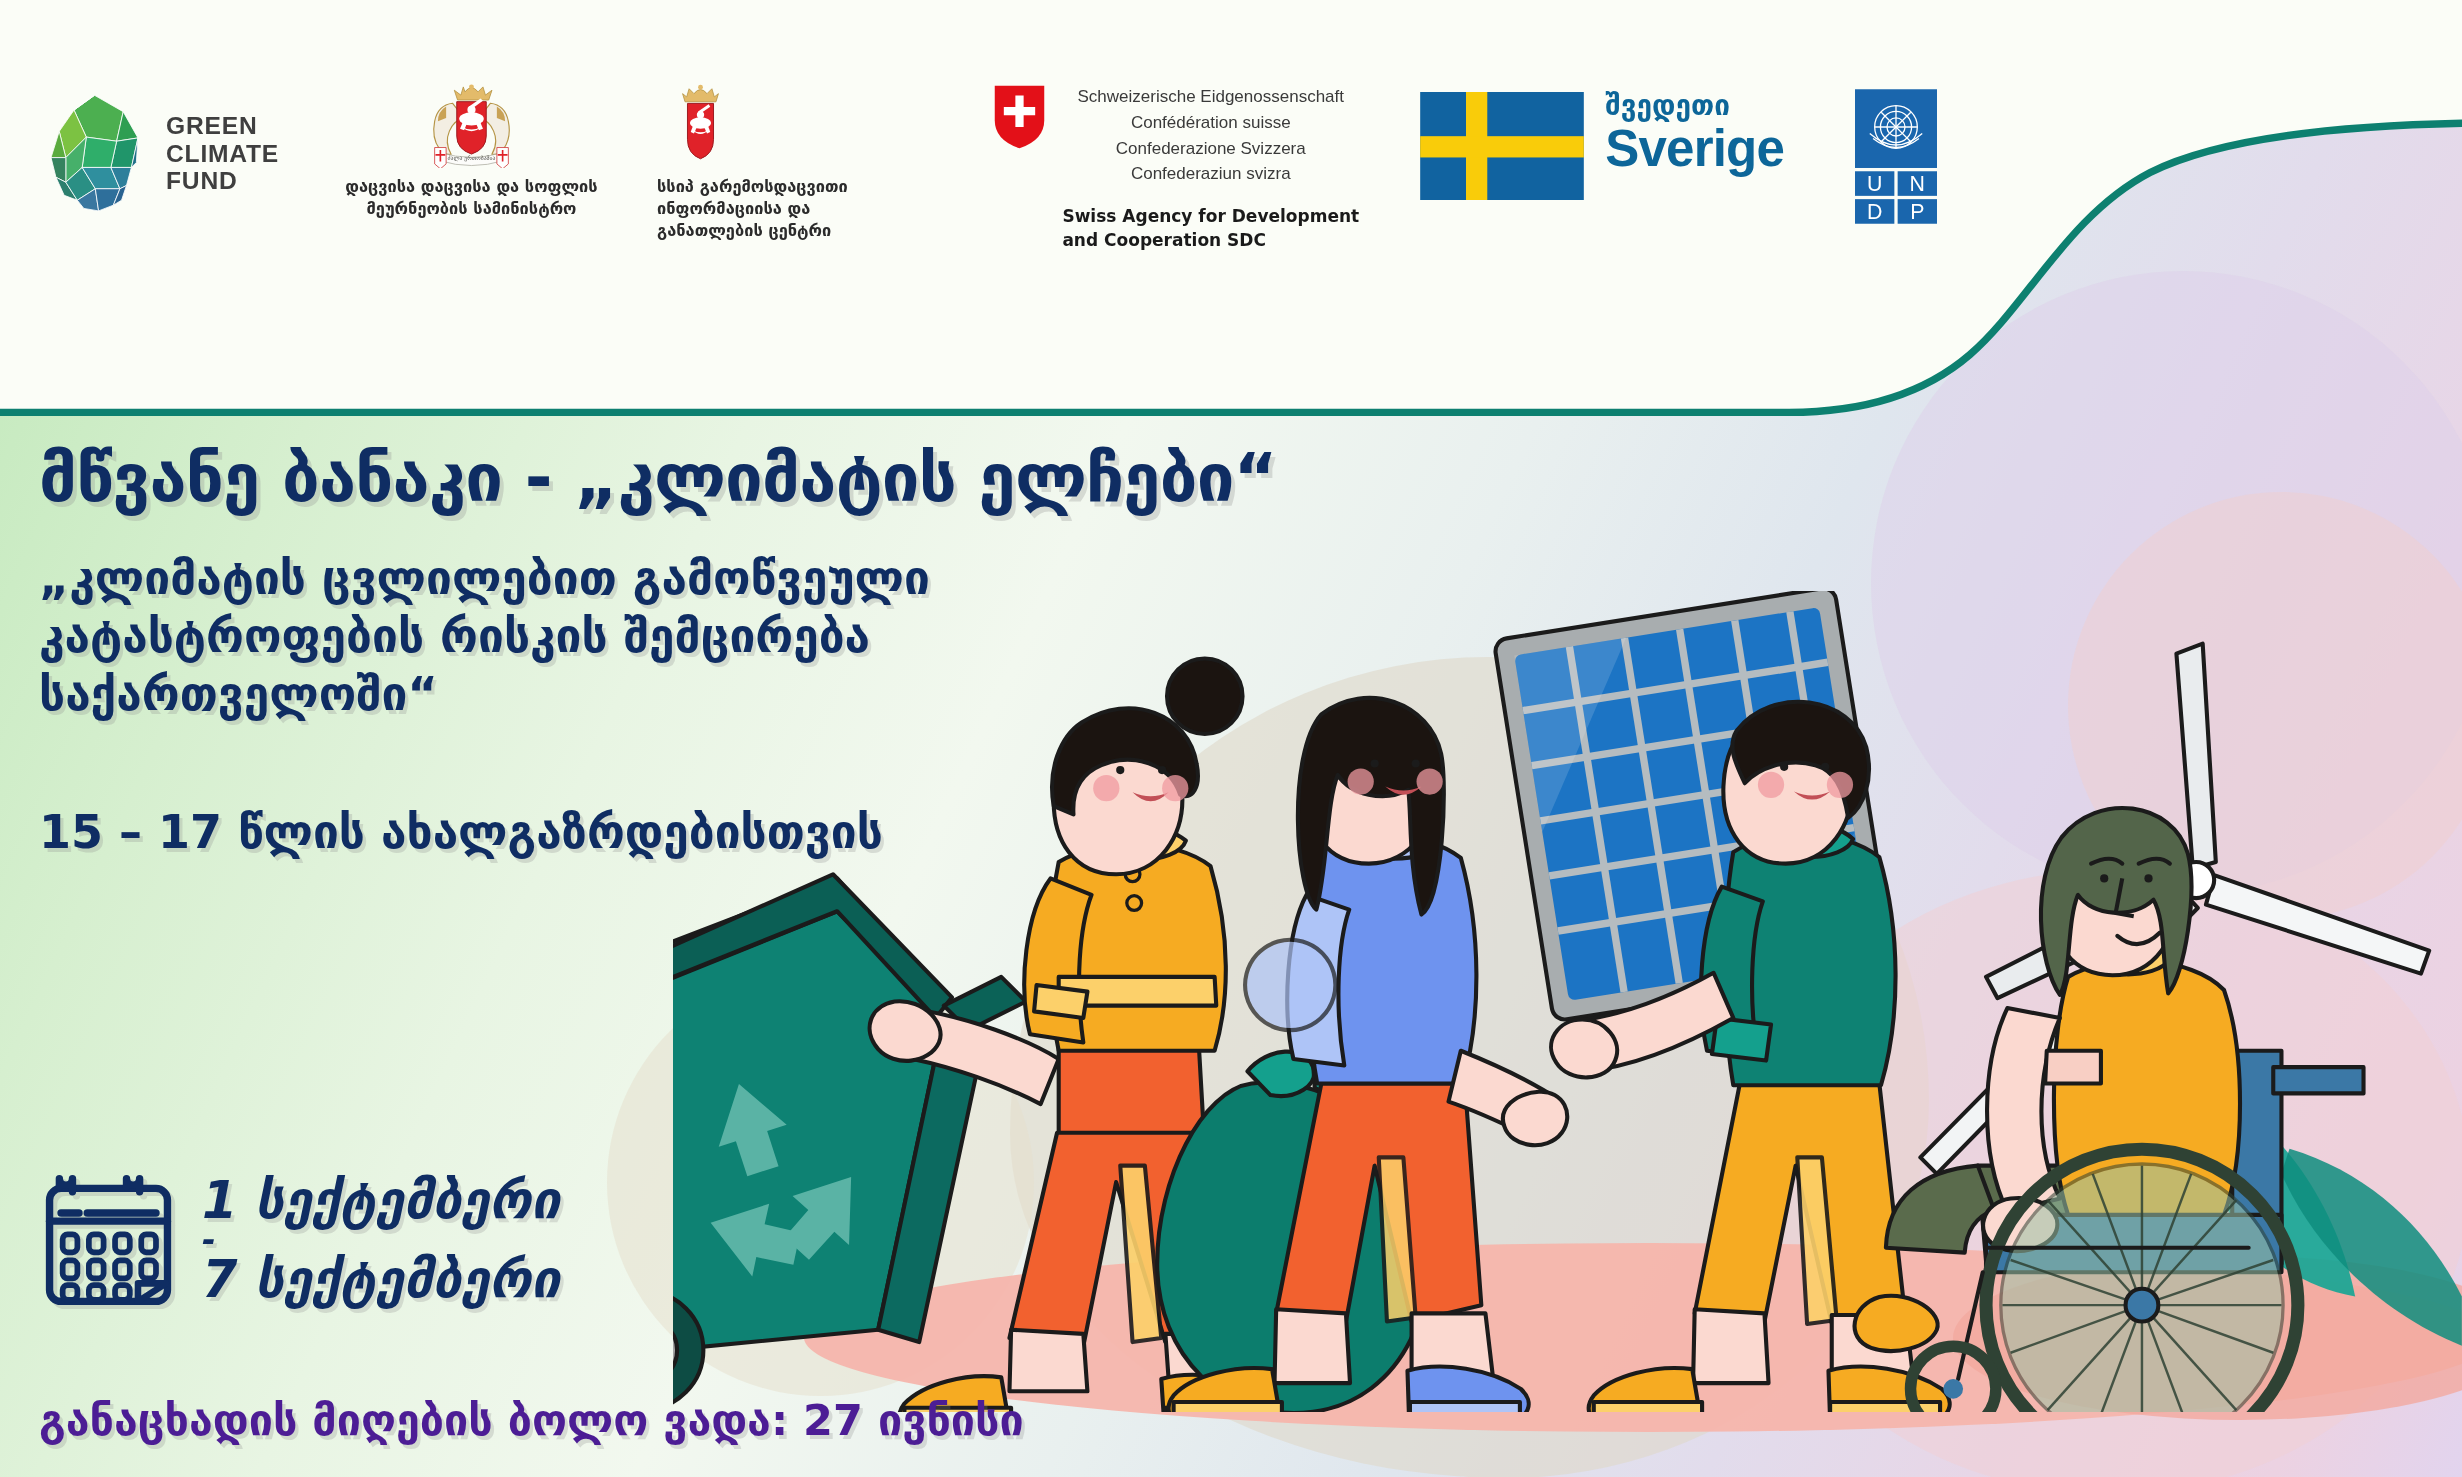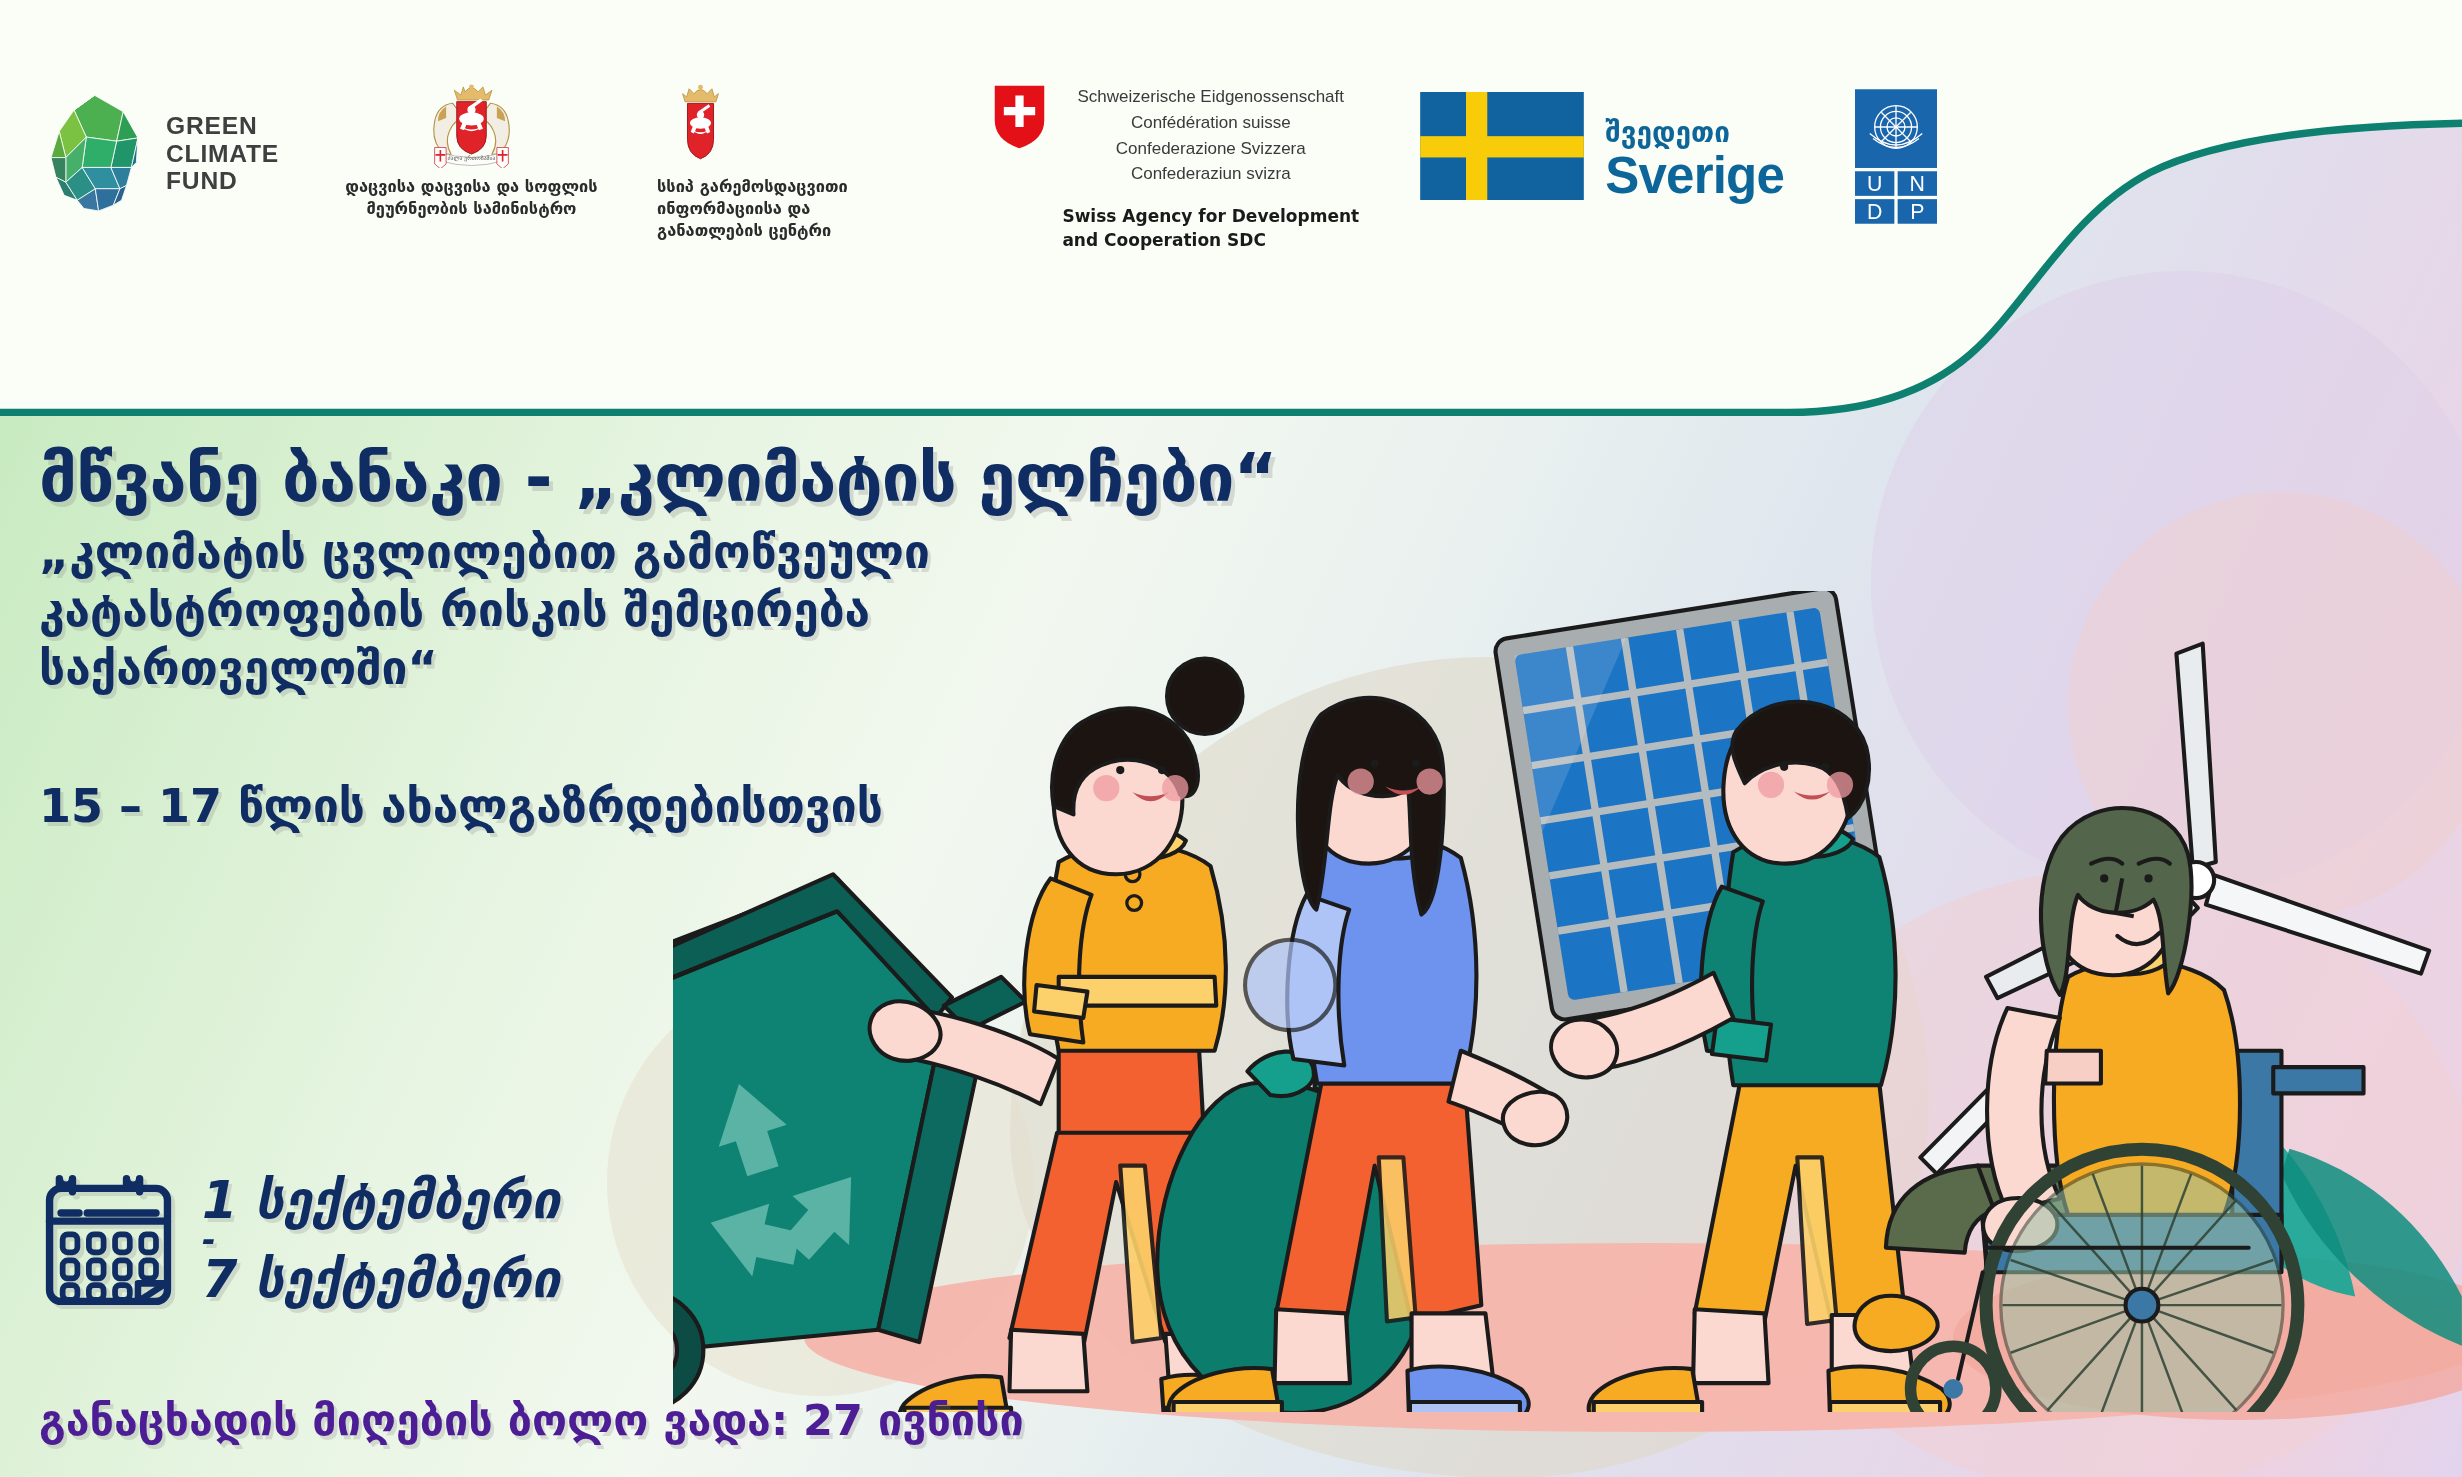--- a/index.html
+++ b/index.html
@@ -54,36 +54,36 @@
 
   .eiec{left:657px;top:13px;width:279px;}
   .eiec .cap{height:89px;display:flex;justify-content:flex-start;align-items:flex-end;padding-left:14.8px;}
   .eiec .lbl{margin-top:8.2px;font-size:16.4px;line-height:1.35;font-weight:700;color:#2b2b2b;text-align:left;}
 
   .sdc{left:993px;top:18px;display:flex;gap:16.4px;align-items:flex-start;}
   .sdc-shield{width:53px;height:66px;flex:none;}
   .sdc-lines{font-size:17px;line-height:1.52;color:#3a3a3a;font-family:"Liberation Sans",sans-serif;text-align:center;}
   .sdc-bold{margin-top:16.4px;font-size:17px;line-height:1.45;font-weight:700;color:#1a1a1a;}
 
-  .sweden{left:1420px;top:26px;display:flex;align-items:flex-end;gap:21.3px;}
+  .sweden{left:1420px;top:26px;display:flex;align-items:flex-start;gap:21.3px;}
   .se-flag{width:164px;height:108px;flex:none;}
   .se-ka{font-size:28px;color:#0d6699;font-weight:700;line-height:1;margin-bottom:4.9px;}
   .se-name{font-size:51px;color:#0d6699;font-weight:700;line-height:.95;letter-spacing:-0.8px;
     font-family:"Liberation Sans",sans-serif;}
 
   .undp{left:1855px;top:23px;}
 
   
   .copy{position:absolute;left:39px;top:443px;width:1560px;color:#0f2d63;}
   .title{
     font-size:67px;line-height:1.05;font-weight:700;letter-spacing:-0.8px;
     text-shadow:4.1px 4.9px 0 rgba(140,140,140,.28);
   }
   .subtitle{
-    margin-top:11px;font-size:46px;line-height:1.26;font-weight:700;max-width:1174px;
+    margin-top:37px;font-size:46px;line-height:1.26;font-weight:700;max-width:1174px;
     text-shadow:3.3px 4.1px 0 rgba(140,140,140,.26);
   }
   .agegroup{
     margin-top:80px;font-size:46px;line-height:1.26;font-weight:700;
     text-shadow:3.3px 4.1px 0 rgba(140,140,140,.26);
   }
 
   .daterow{position:absolute;left:43px;top:1170px;display:flex;align-items:center;gap:28px;color:#0f2d63;font-style:italic;}
   .cal-icon{width:131px;height:140px;flex:none;filter:drop-shadow(4.1px 4.9px 0 rgba(140,140,140,.25));}
   .dates{font-size:51px;line-height:1.08;font-weight:700;text-shadow:3.3px 4.1px 0 rgba(140,140,140,.25);}

